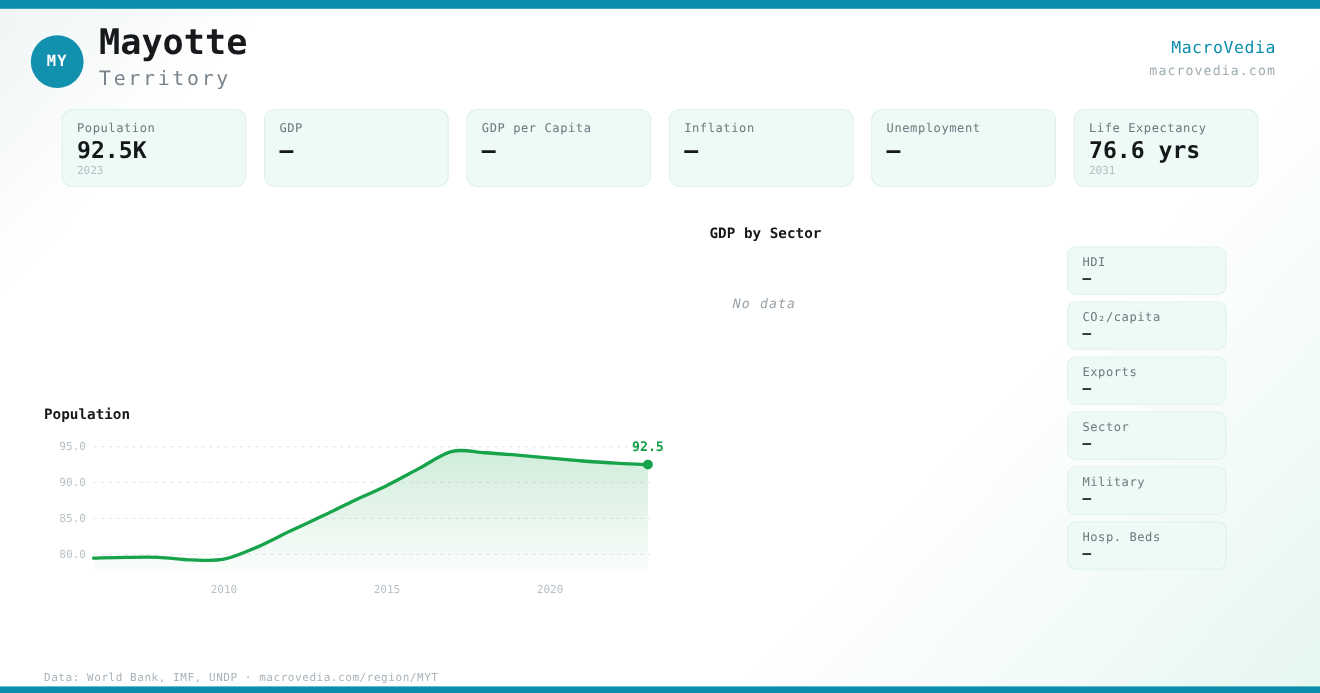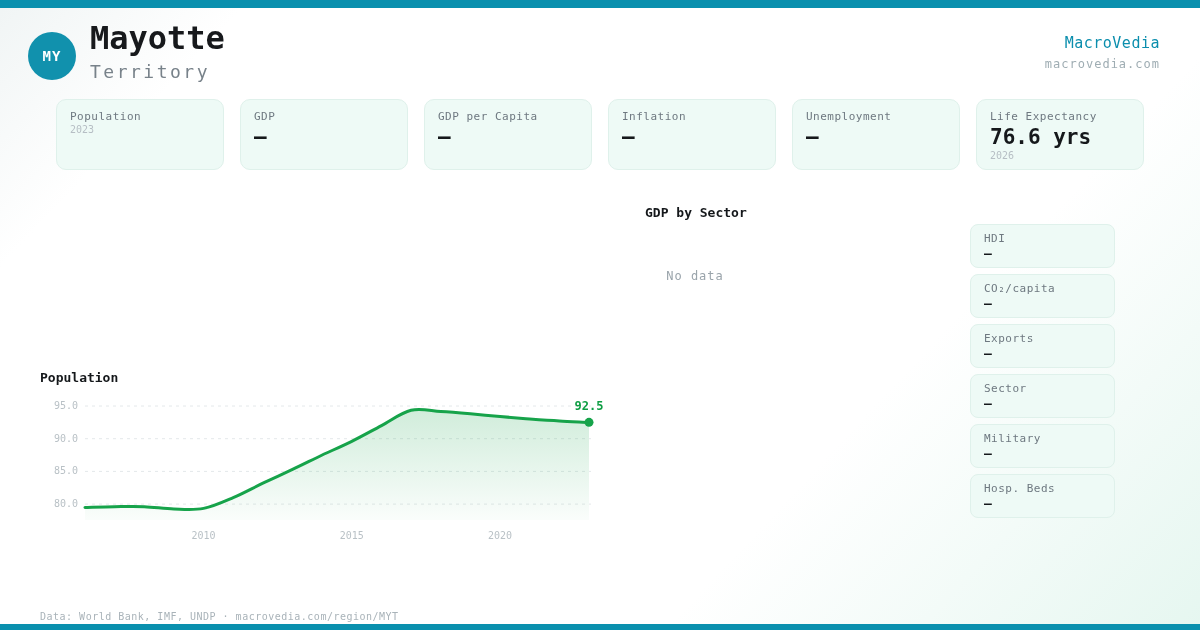--- a/index.html
+++ b/index.html
@@ -31,21 +31,21 @@
     border:1px solid #dff1eb;border-radius:10px;padding:10px 13px;}
   .stat-label{font-size:11px;color:#6e7880;letter-spacing:.5px;white-space:nowrap;}
   .stat-value{font-size:21px;font-weight:bold;color:#15181b;margin-top:2px;line-height:1.15;white-space:nowrap;}
   .stat-year{font-size:10px;color:#b6bec4;margin-top:1px;height:12px;}
 
   
   .section-title{position:absolute;font-size:13px;font-weight:bold;color:#15181b;white-space:nowrap;}
   .gdp-title{left:40px;top:188px;}
   .sector-title{left:645px;top:205px;}
   .nodata{position:absolute;left:645px;top:269px;width:100px;text-align:center;
-    font-size:12px;color:#9aa4ab;letter-spacing:1px;}
+    font-size:12px;color:#9aa4ab;letter-spacing:1px;font-style:italic;}
   .pop-title{left:40px;top:370px;}
 
   
   .indicator-col{position:absolute;left:970px;top:224px;display:flex;flex-direction:column;gap:6px;}
   .ind-card{width:145px;height:44px;box-sizing:border-box;background:#eefaf6;
     border:1px solid #dff1eb;border-radius:8px;padding:7px 13px;}
   .ind-label{font-size:11px;color:#6e7880;letter-spacing:.5px;white-space:nowrap;}
   .ind-value{font-size:13px;font-weight:bold;color:#15181b;margin-top:1px;}
 
   
@@ -66,20 +66,21 @@
     <div class="page-subtitle">Territory</div>
   </div>
   <div class="brand-block">
     <div class="brand-name">MacroVedia</div>
     <div class="brand-domain">macrovedia.com</div>
   </div>
 
   <div class="stats-row">
     <div class="stat-card">
       <div class="stat-label">Population</div>
+      <div class="stat-value">92.5K</div>
       <div class="stat-year">2023</div>
     </div>
     <div class="stat-card">
       <div class="stat-label">GDP</div>
       <div class="stat-value">—</div>
       <div class="stat-year"></div>
     </div>
     <div class="stat-card">
       <div class="stat-label">GDP per Capita</div>
       <div class="stat-value">—</div>
@@ -91,21 +92,21 @@
       <div class="stat-year"></div>
     </div>
     <div class="stat-card">
       <div class="stat-label">Unemployment</div>
       <div class="stat-value">—</div>
       <div class="stat-year"></div>
     </div>
     <div class="stat-card">
       <div class="stat-label">Life Expectancy</div>
       <div class="stat-value">76.6 yrs</div>
-      <div class="stat-year">2026</div>
+      <div class="stat-year">2031</div>
     </div>
   </div>
 
   <div class="section-title sector-title">GDP by Sector</div>
   <div class="nodata">No data</div>
 
   <div class="indicator-col">
     <div class="ind-card">
       <div class="ind-label">HDI</div>
       <div class="ind-value">—</div>

